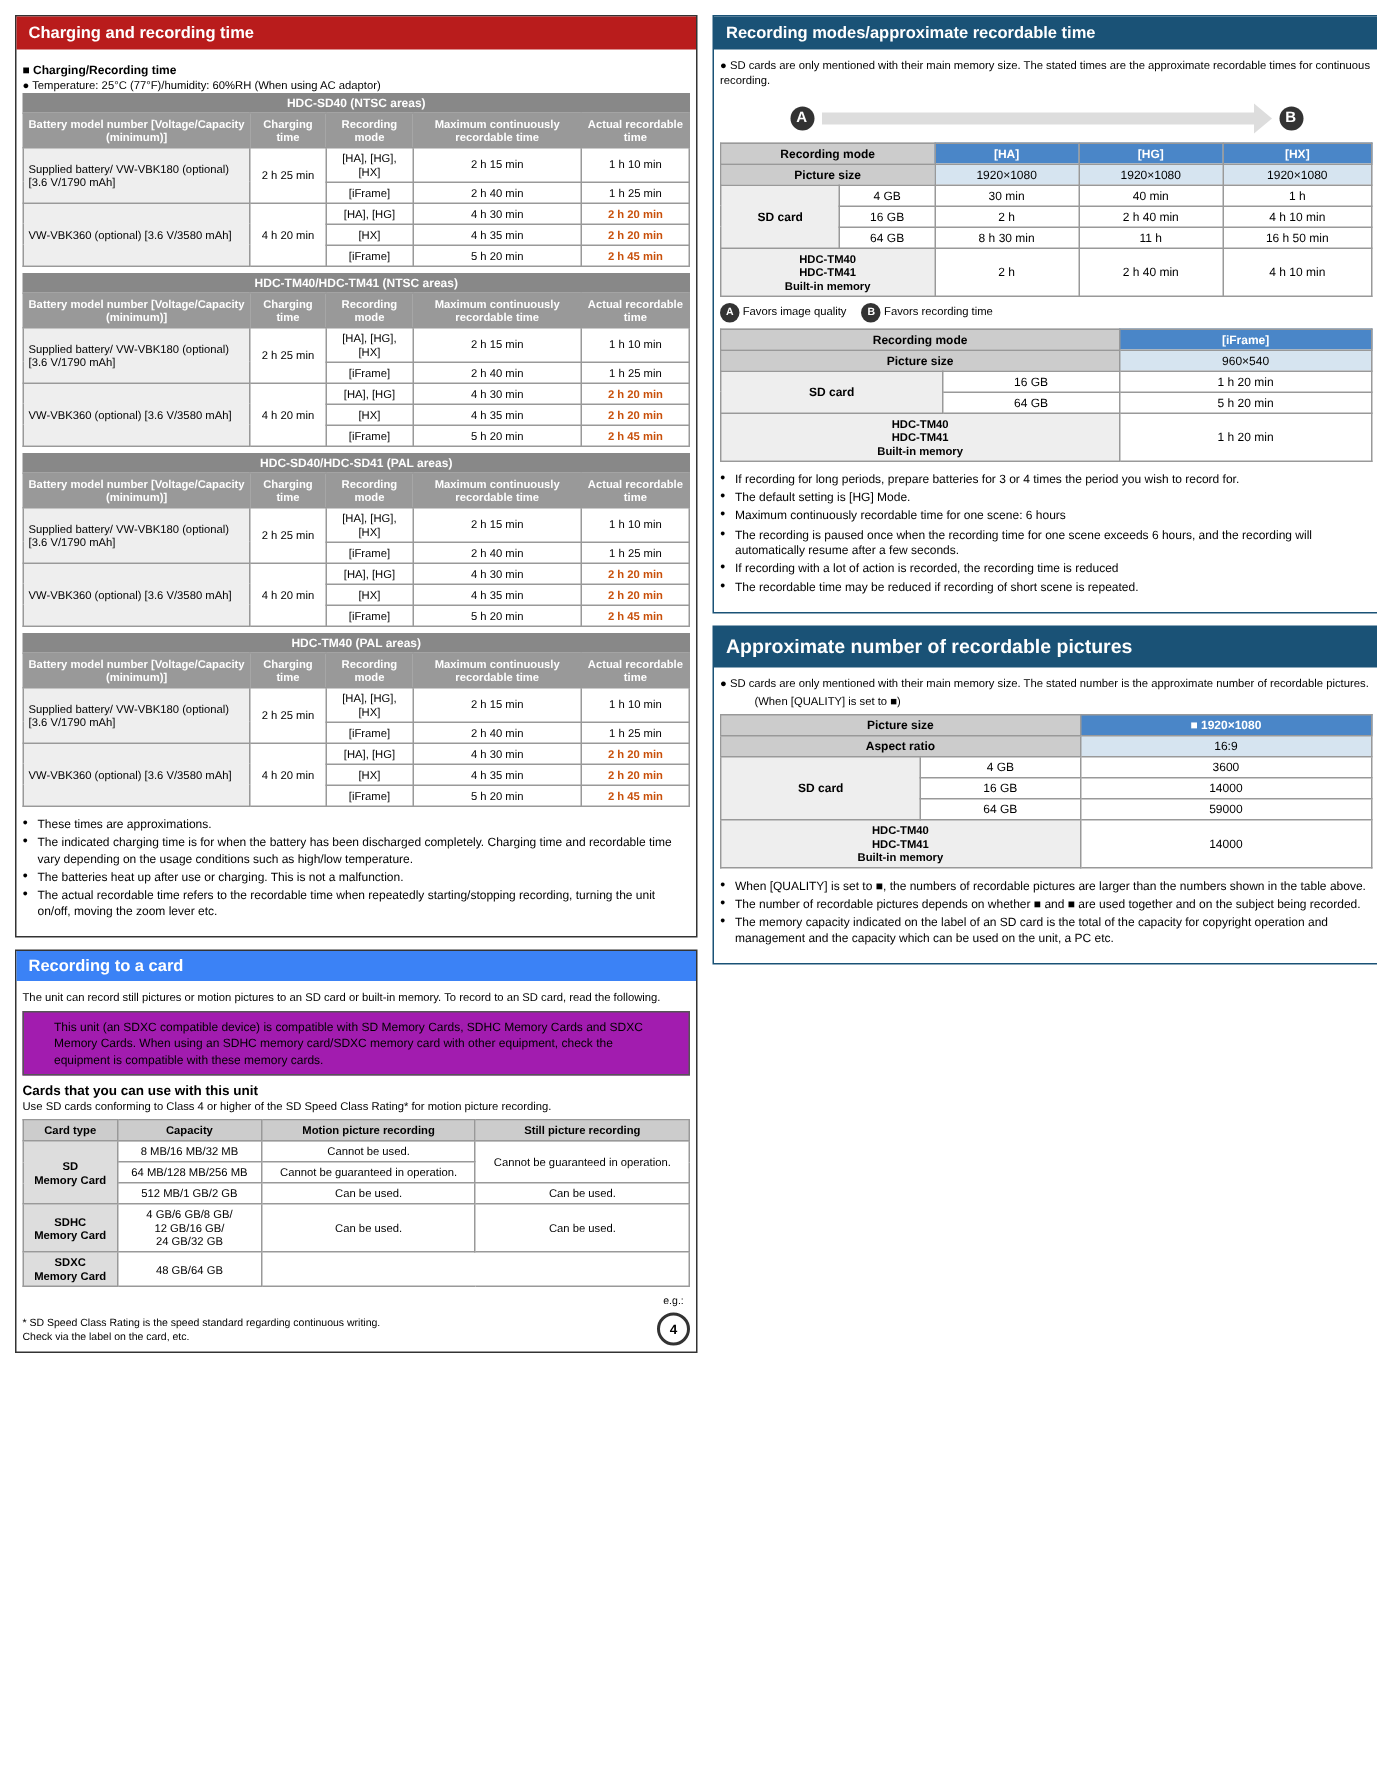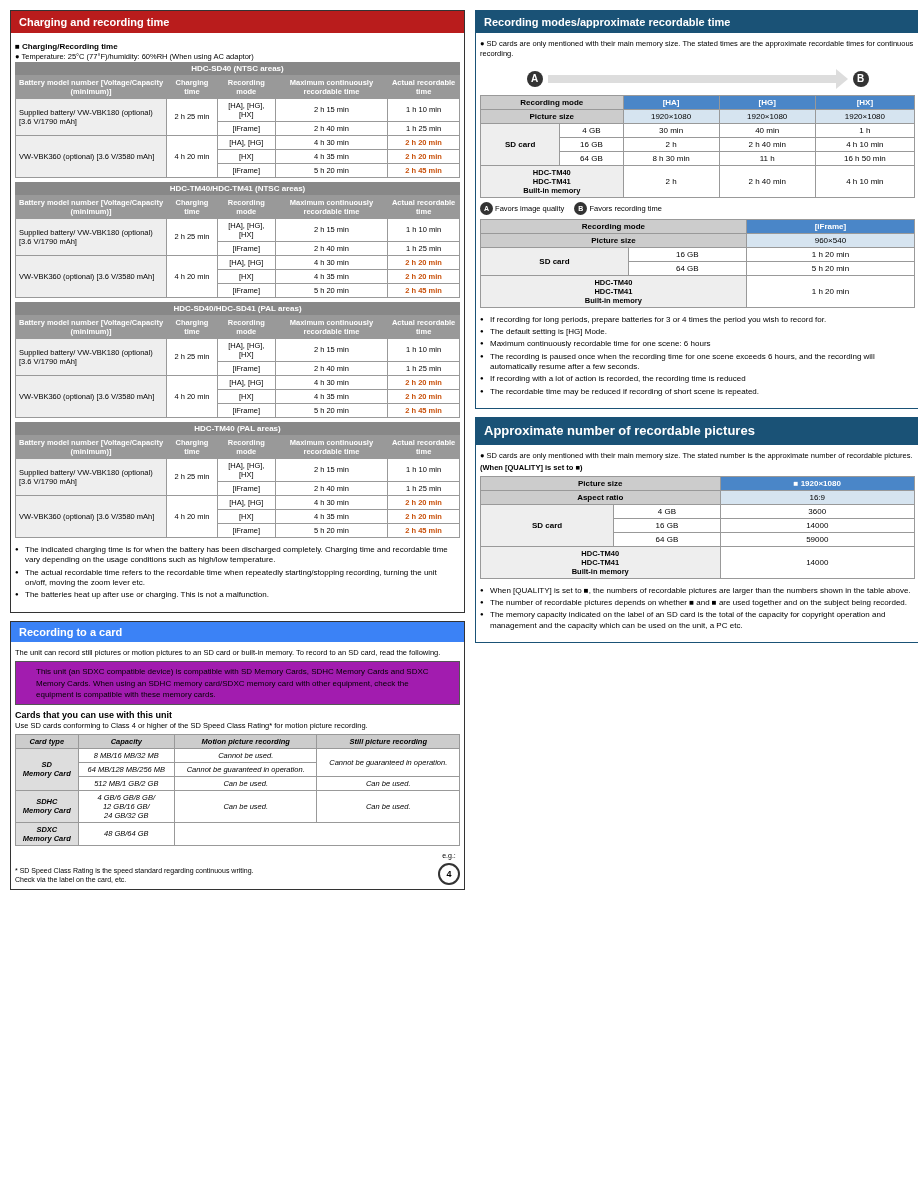--- a/index.html
+++ b/index.html
@@ -107,21 +107,21 @@
       content: "●";
       position: absolute;
       left: 0;
       font-size: 6px;
       top: 2px;
     }
     .small-note {
       font-size: 7.5px;
       line-height: 1.3;
     }
-    .bold { font-weight: bold; }
+    .bold { font-weight: normal; margin-left: 23px; }
     .underline { text-decoration: underline; }
 
     
     .section-box {
       border: 1.5px solid #333;
       margin-bottom: 8px;
       padding-bottom: 2px;
     }
     .section-box-blue {
       border: 1.5px solid #1a5276;
@@ -435,38 +435,39 @@
             </tr>
             <tr>
               <td>[iFrame]</td>
               <td>5 h 20 min</td>
               <td class="orange-text">2 h 45 min</td>
             </tr>
           </tbody>
         </table>
 
         <ul class="bullet-list">
+          <li>These times are approximations.</li>
           <li><span>The indicated charging time is for when the battery has been discharged completely. Charging time and recordable time vary depending on the usage conditions such as high/low temperature.</span></li>
+          <li><span>The batteries heat up after use or charging. This is not a malfunction.</span></li>
           <li><span>The actual recordable time refers to the recordable time when repeatedly starting/stopping recording, turning the unit on/off, moving the zoom lever etc.</span></li>
-          <li><span>The batteries heat up after use or charging. This is not a malfunction.</span></li>
         </ul>
       </div>
     </div>
 
     <div class="section-box">
       <div class="card-section-header">Recording to a card</div>
       <div style="padding: 2px 4px;">
         <p class="small-note" style="margin-bottom: 4px;">The unit can record still pictures or motion pictures to an SD card or built-in memory. To record to an SD card, read the following.</p>
         <div class="info-box">
           <span>This unit (an SDXC compatible device) is compatible with SD Memory Cards, SDHC Memory Cards and SDXC Memory Cards. When using an SDHC memory card/SDXC memory card with other equipment, check the equipment is compatible with these memory cards.</span>
         </div>
         <div class="section-label-sq" style="margin-top:5px; font-weight:bold; font-size:9px;">Cards that you can use with this unit</div>
         <p class="small-note" style="margin-bottom: 3px;">Use SD cards conforming to Class 4 or higher of the SD Speed Class Rating* for motion picture recording.</p>
 
-        <table style="font-size:7.5px;font-style:italic;">
+        <table style="font-size:7.5px;">
           <thead>
             <tr>
               <th>Card type</th>
               <th>Capacity</th>
               <th>Motion picture recording</th>
               <th>Still picture recording</th>
             </tr>
           </thead>
           <tbody>
             <tr>

